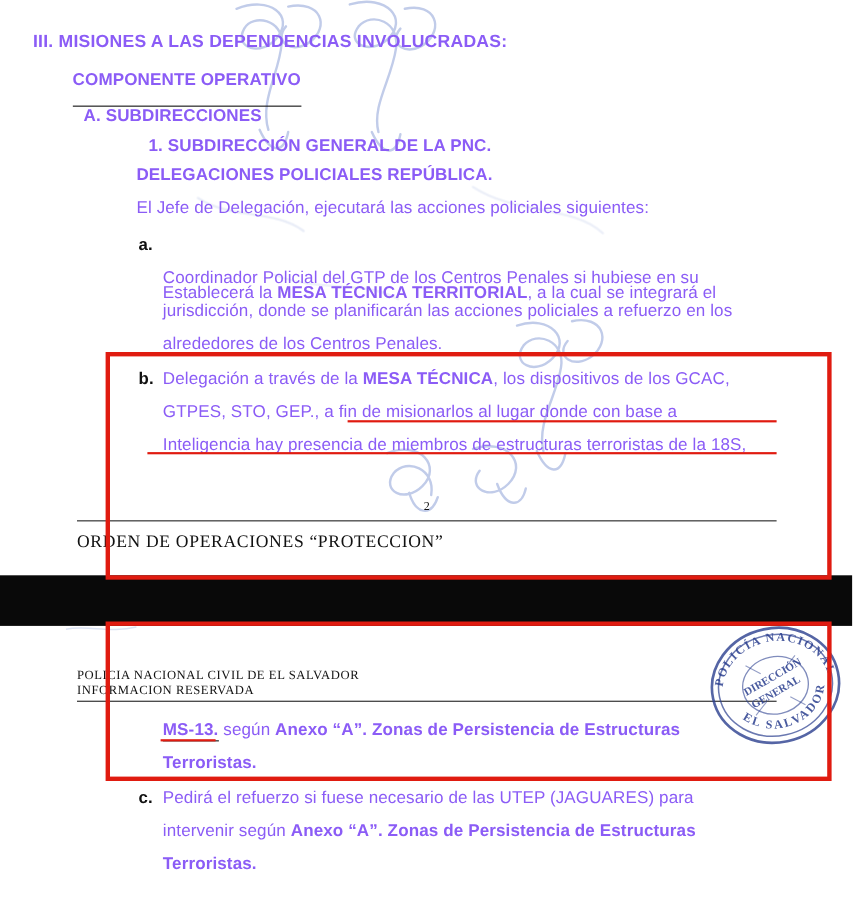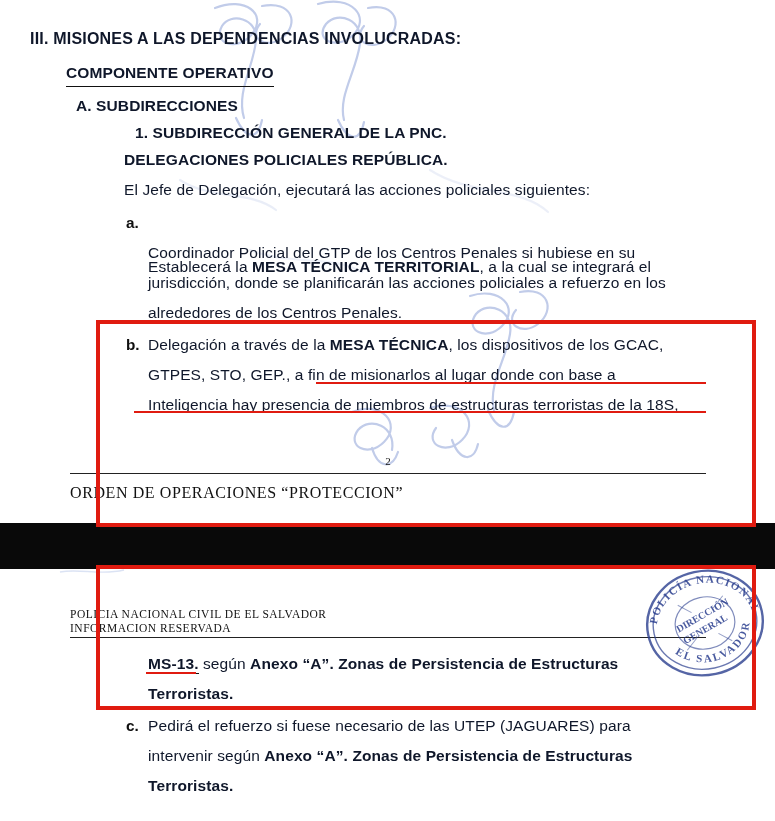--- a/index.html
+++ b/index.html
@@ -30,36 +30,36 @@
 
   
   .doc-text {
     position: relative;
     z-index: 3;
   }
   .line {
     position: absolute;
     white-space: nowrap;
     font-size: 15.5px;
-    color: #0f172a;
+    color: #8b5cf6;
     letter-spacing: 0.1px;
   }
   .b { font-weight: bold; }
   .u { text-decoration: none; border-bottom: 1.6px solid #111; padding-bottom: 1px; }
 
   .heading-main {
     font-size: 16px;
     font-weight: bold;
     letter-spacing: .2px;
   }
   .heading-sub {
     font-size: 15.5px;
     font-weight: bold;
     border-bottom: 1.8px solid #111;
-    padding-bottom: 4px;
+    padding-bottom: 14px;
   }
   .heading-lvl3 { font-size: 15.5px; font-weight: bold; }
   .heading-lvl4 { font-size: 15.5px; font-weight: bold; }
 
   .marker { position: absolute; font-size: 15.3px; font-weight: bold; }
 
   
   .redbox {
     position: absolute;
     border: 4px solid #e01b10;

